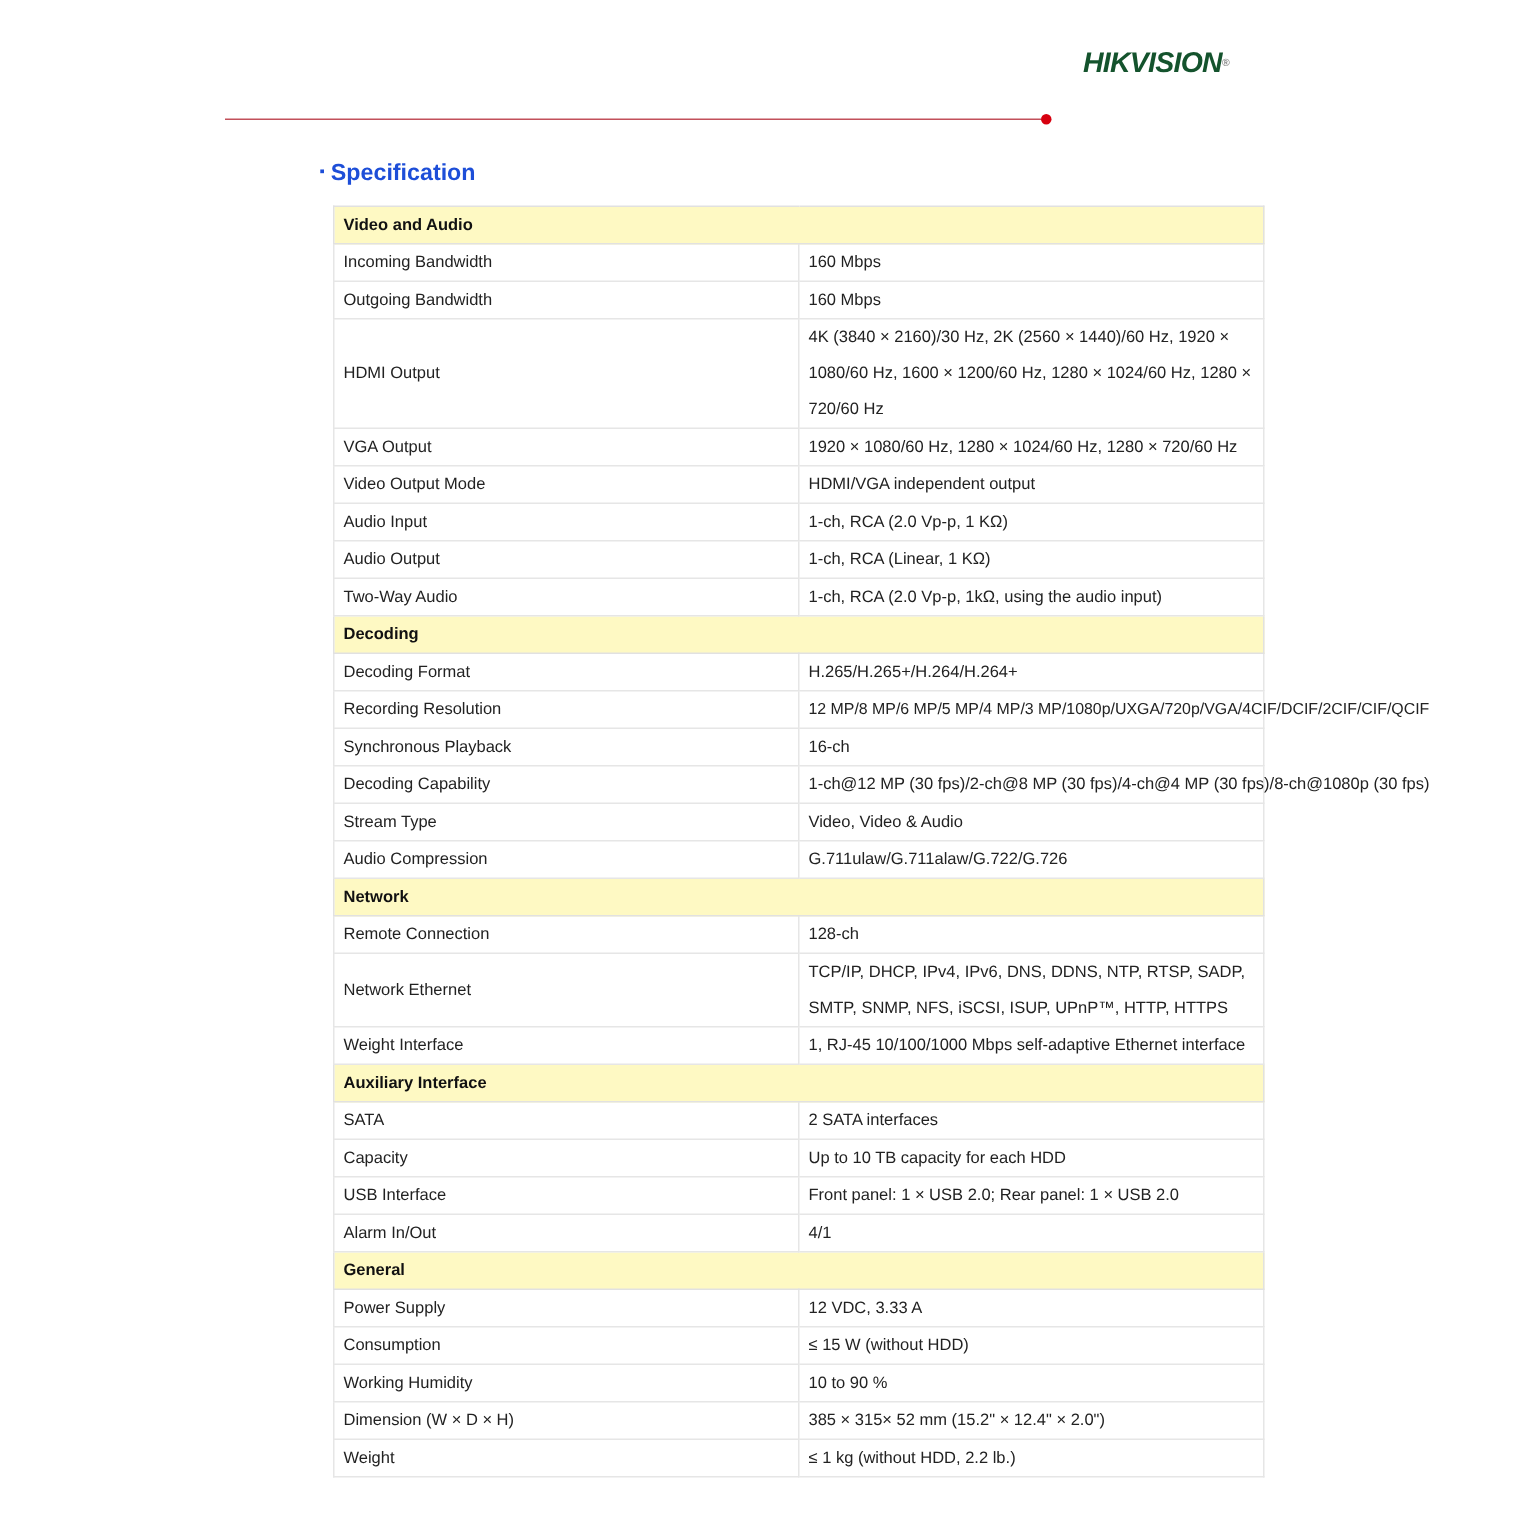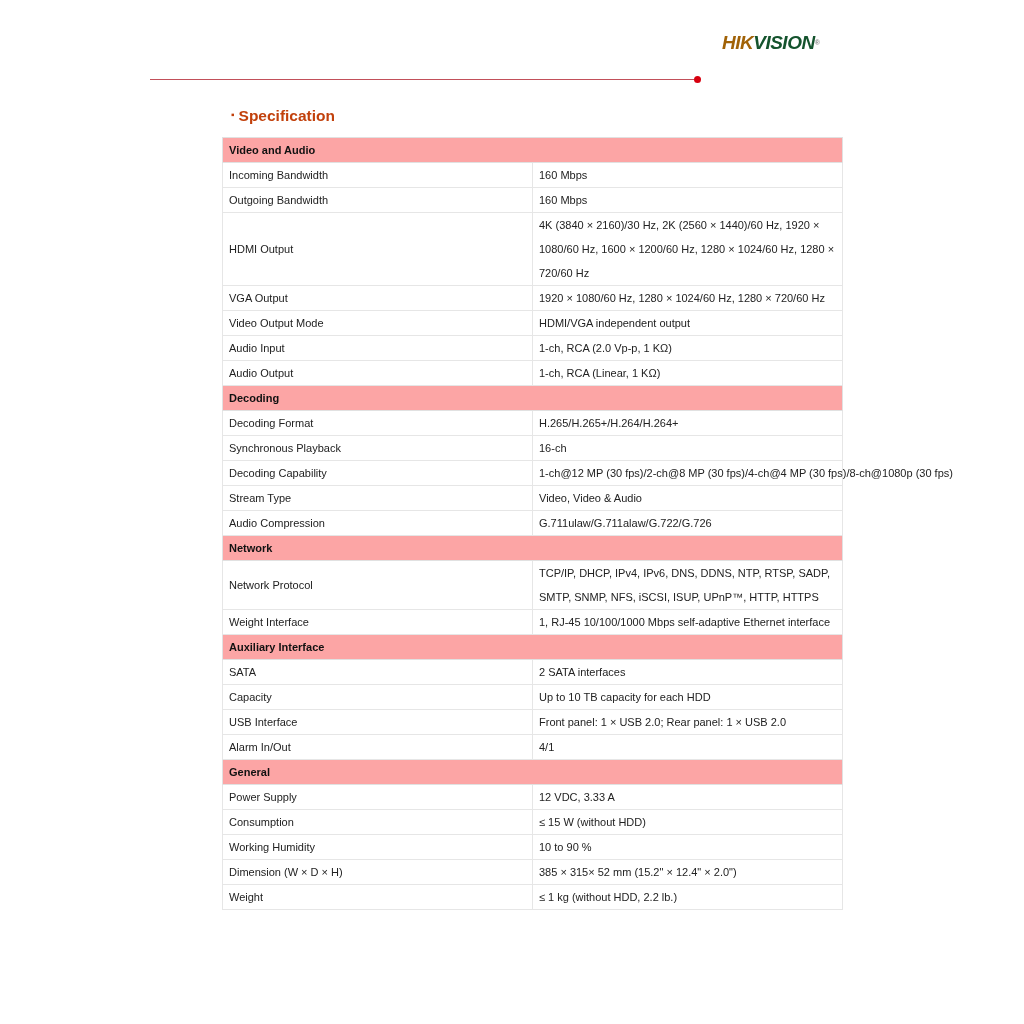--- a/index.html
+++ b/index.html
@@ -1,31 +1,31 @@
 <!DOCTYPE html>
 <html><head>
 <meta charset="utf-8">
 <style>
   html, body { margin: 0; padding: 0; background: #ffffff; }
   body { width: 1024px; height: 1024px; position: relative; overflow: hidden;
          font-family: "Liberation Sans", "DejaVu Sans", sans-serif; color: #222; }
   .logo { position: absolute; left: 722px; top: 32px; font-size: 19px; font-weight: bold;
           font-style: italic; letter-spacing: -0.5px; line-height: 22px; }
-  .logo .hik { color: #a16207; }
+  .logo .hik { color: #14532d; }
   .logo .vis { color: #14532d; }
   .logo .reg { color: #888; font-size: 7px; vertical-align: top; font-style: normal; }
   .rule { position: absolute; left: 150px; top: 79px; width: 544px; height: 1px; background: #c2505a; }
   .rule-dot { position: absolute; left: 694px; top: 76px; width: 7px; height: 7px; border-radius: 50%; background: #d7000f; }
-  .section-title { position: absolute; left: 231px; top: 107px; font-size: 15.5px; font-weight: bold; color: #c2410c; text-align: right; }
+  .section-title { position: absolute; left: 213px; top: 107px; font-size: 15.5px; font-weight: bold; color: #1d4ed8; text-align: right; }
   .section-title .bullet { font-size: 10px; vertical-align: 3px; margin-right: 4px; }
   table.spec { position: absolute; left: 222px; top: 137px; width: 621px; border-collapse: collapse;
                font-size: 11px; table-layout: fixed; }
   table.spec td { border: 1px solid #e6e6e6; padding: 0 6px; height: 23.3px; vertical-align: middle; line-height: 24px; }
   table.spec td.label { width: 165px; }
-  table.spec tr.group td { background: #fca5a5; font-weight: bold; color: #111; border-color: #e1e1e1; }
+  table.spec tr.group td { background: #fef9c3; font-weight: bold; color: #111; border-color: #e1e1e1; }
   table.spec tr.tall td { height: 47px; }
 </style>
 </head>
 <body>
 
 <div class="logo">
   <span class="hik">HIK</span><span class="vis">VISION</span><span class="reg">®</span>
 </div>
 <div class="rule"></div>
 <div class="rule-dot"></div>
@@ -61,27 +61,35 @@
         <td>HDMI/VGA independent output</td>
       </tr>
     <tr>
         <td class="label">Audio Input</td>
         <td>1-ch, RCA (2.0 Vp-p, 1 KΩ)</td>
       </tr>
     <tr>
         <td class="label">Audio Output</td>
         <td>1-ch, RCA (Linear, 1 KΩ)</td>
       </tr>
+    <tr>
+        <td class="label">Two-Way Audio</td>
+        <td>1-ch, RCA (2.0 Vp-p, 1kΩ, using the audio input)</td>
+      </tr>
 
     <tr class="group">
         <td colspan="2">Decoding</td>
       </tr>
     <tr>
         <td class="label">Decoding Format</td>
         <td>H.265/H.265+/H.264/H.264+</td>
+      </tr>
+    <tr>
+        <td class="label">Recording Resolution</td>
+        <td style="font-size:10.6px;white-space:nowrap;">12 MP/8 MP/6 MP/5 MP/4 MP/3 MP/1080p/UXGA/720p/VGA/4CIF/DCIF/2CIF/CIF/QCIF</td>
       </tr>
     <tr>
         <td class="label">Synchronous Playback</td>
         <td>16-ch</td>
       </tr>
     <tr>
         <td class="label">Decoding Capability</td>
         <td style="white-space:nowrap;">1-ch@12 MP (30 fps)/2-ch@8 MP (30 fps)/4-ch@4 MP (30 fps)/8-ch@1080p (30 fps)</td>
       </tr>
     <tr>
@@ -89,22 +97,26 @@
         <td>Video, Video &amp; Audio</td>
       </tr>
     <tr>
         <td class="label">Audio Compression</td>
         <td>G.711ulaw/G.711alaw/G.722/G.726</td>
       </tr>
 
     <tr class="group">
         <td colspan="2">Network</td>
       </tr>
+    <tr>
+        <td class="label">Remote Connection</td>
+        <td>128-ch</td>
+      </tr>
     <tr class="tall">
-        <td class="label">Network Protocol</td>
+        <td class="label">Network Ethernet</td>
         <td>TCP/IP, DHCP, IPv4, IPv6, DNS, DDNS, NTP, RTSP, SADP, SMTP, SNMP, NFS, iSCSI, ISUP, UPnP™, HTTP, HTTPS</td>
       </tr>
     <tr>
         <td class="label">Weight Interface</td>
         <td>1, RJ-45 10/100/1000 Mbps self-adaptive Ethernet interface</td>
       </tr>
 
     <tr class="group">
         <td colspan="2">Auxiliary Interface</td>
       </tr>

